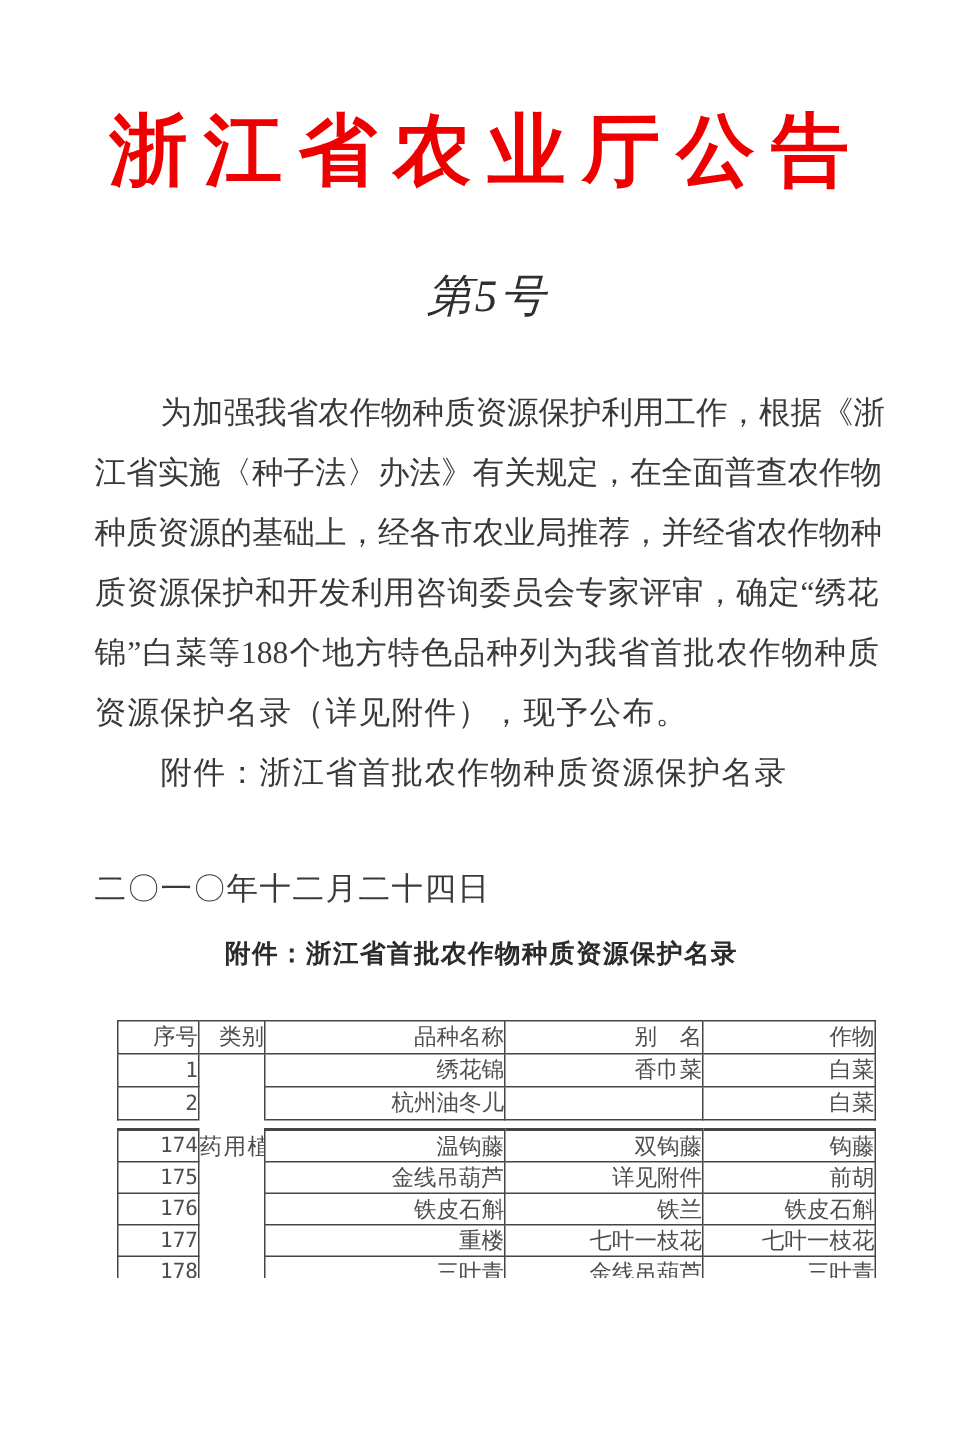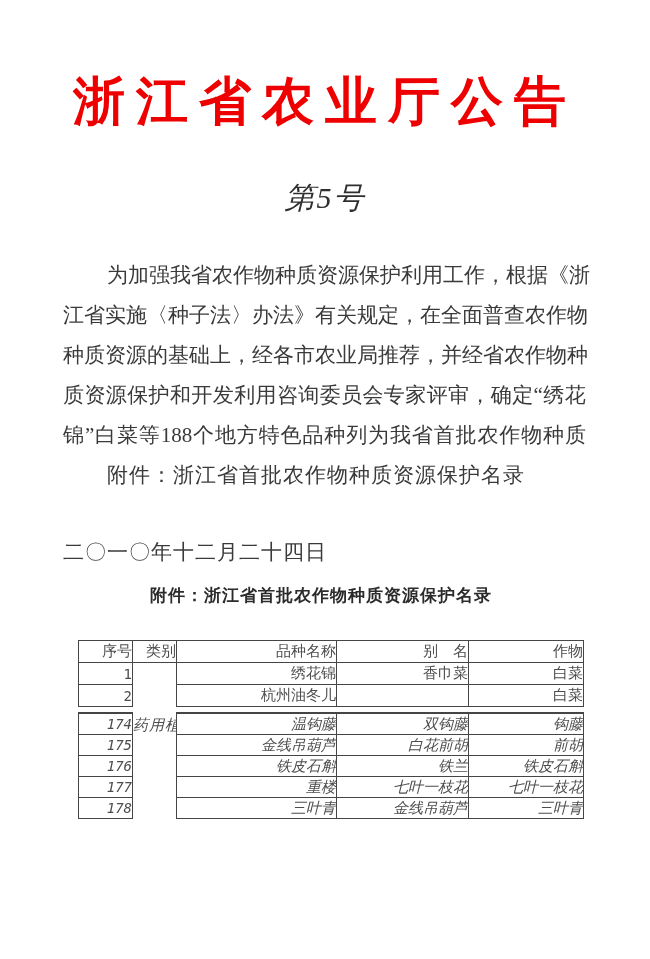--- a/index.html
+++ b/index.html
@@ -33,21 +33,21 @@
   .table-wrap{margin:32px 0 0 78px;width:505px;}
   table.tbl{
     border-collapse:collapse;table-layout:fixed;width:505px;
     font-family:"Liberation Serif","DejaVu Serif",serif;
     font-size:15px;color:#4d4d4d;
   }
   table.tbl td{
     border:1px solid #454545;height:21px;padding:0;text-align:right;
     vertical-align:middle;overflow:hidden;white-space:nowrap;margin-left:45px;
   }
-  table.tbl-b td{height:20px;font-style:italic;}
+  table.tbl-b td{height:20px;}
   table.tbl td.num{font-family:"DejaVu Sans Mono","Liberation Mono",monospace;font-size:14px;}
   table.tbl td.cat-open-bottom{border-bottom:none;}
   table.tbl td.cat-open-both{border-top:none;border-bottom:none;vertical-align:top;}
   table.tbl-b tr.first td{border-top:2px solid #454545;}
   table.tbl-b tr.first td.cat-open-both{border-top:none;}
   .cat-inner{line-height:21px;padding-top:2px;letter-spacing:1px;}
   .tbl-gap{height:5px;}
 </style>
 </head>
 <body>
@@ -184,20 +184,21 @@
         <span>我</span>
         <span>省</span>
         <span>首</span>
         <span>批</span>
         <span>农</span>
         <span>作</span>
         <span>物</span>
         <span>种</span>
         <span>质</span>
       </div>
+    <div class="body-line">资源保护名录（详见附件），现予公布。</div>
     <div class="body-line indent">附件：浙江省首批农作物种质资源保护名录</div>
   </div>
 
   <div class="date-line">二〇一〇年十二月二十四日</div>
 
   <div class="attachment-heading">附件：浙江省首批农作物种质资源保护名录</div>
 
   <div class="table-wrap">
 
     <table class="tbl tbl-a">
@@ -248,21 +249,21 @@
           <td rowspan="5" class="cat-open-both">
             <div class="cat-inner">药用植物</div>
           </td>
           <td>温钩藤</td>
           <td>双钩藤</td>
           <td>钩藤</td>
         </tr>
         <tr>
           <td class="num">175</td>
           <td>金线吊葫芦</td>
-          <td>白花前胡</td>
+          <td>详见附件</td>
           <td>前胡</td>
         </tr>
         <tr>
           <td class="num">176</td>
           <td>铁皮石斛</td>
           <td>铁兰</td>
           <td>铁皮石斛</td>
         </tr>
         <tr>
           <td class="num">177</td>

